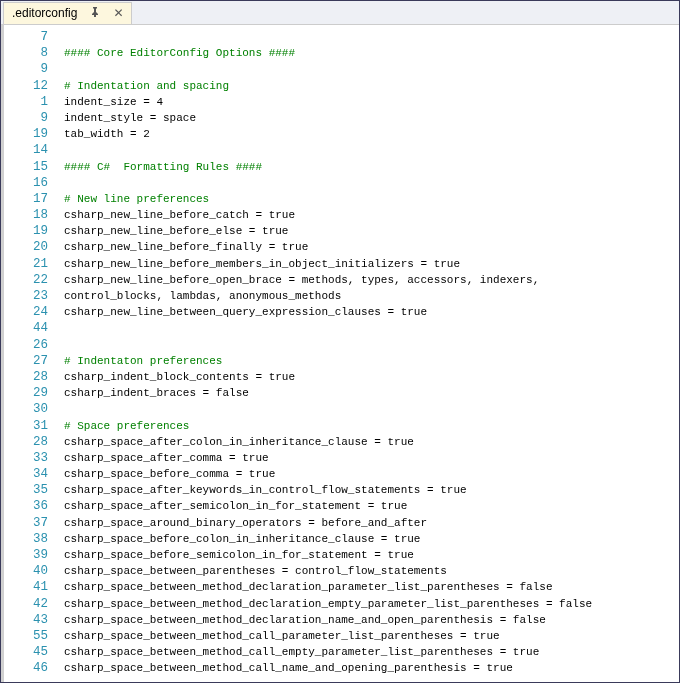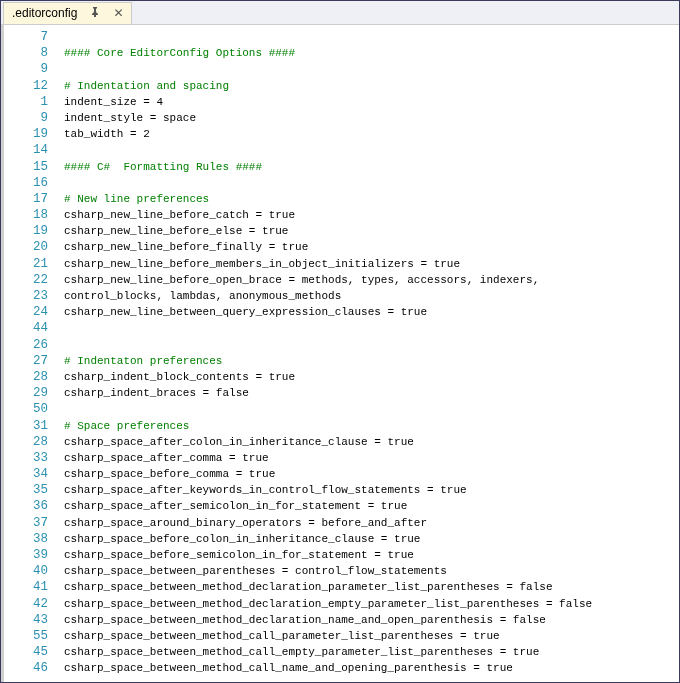--- a/index.html
+++ b/index.html
@@ -109,21 +109,21 @@
       <span class="ln">20</span>
       <span class="ln">21</span>
       <span class="ln">22</span>
       <span class="ln">23</span>
       <span class="ln">24</span>
       <span class="ln">44</span>
       <span class="ln">26</span>
       <span class="ln">27</span>
       <span class="ln">28</span>
       <span class="ln">29</span>
-      <span class="ln">50</span>
+      <span class="ln">30</span>
       <span class="ln">31</span>
       <span class="ln">28</span>
       <span class="ln">33</span>
       <span class="ln">34</span>
       <span class="ln">35</span>
       <span class="ln">36</span>
       <span class="ln">37</span>
       <span class="ln">38</span>
       <span class="ln">39</span>
       <span class="ln">40</span>

